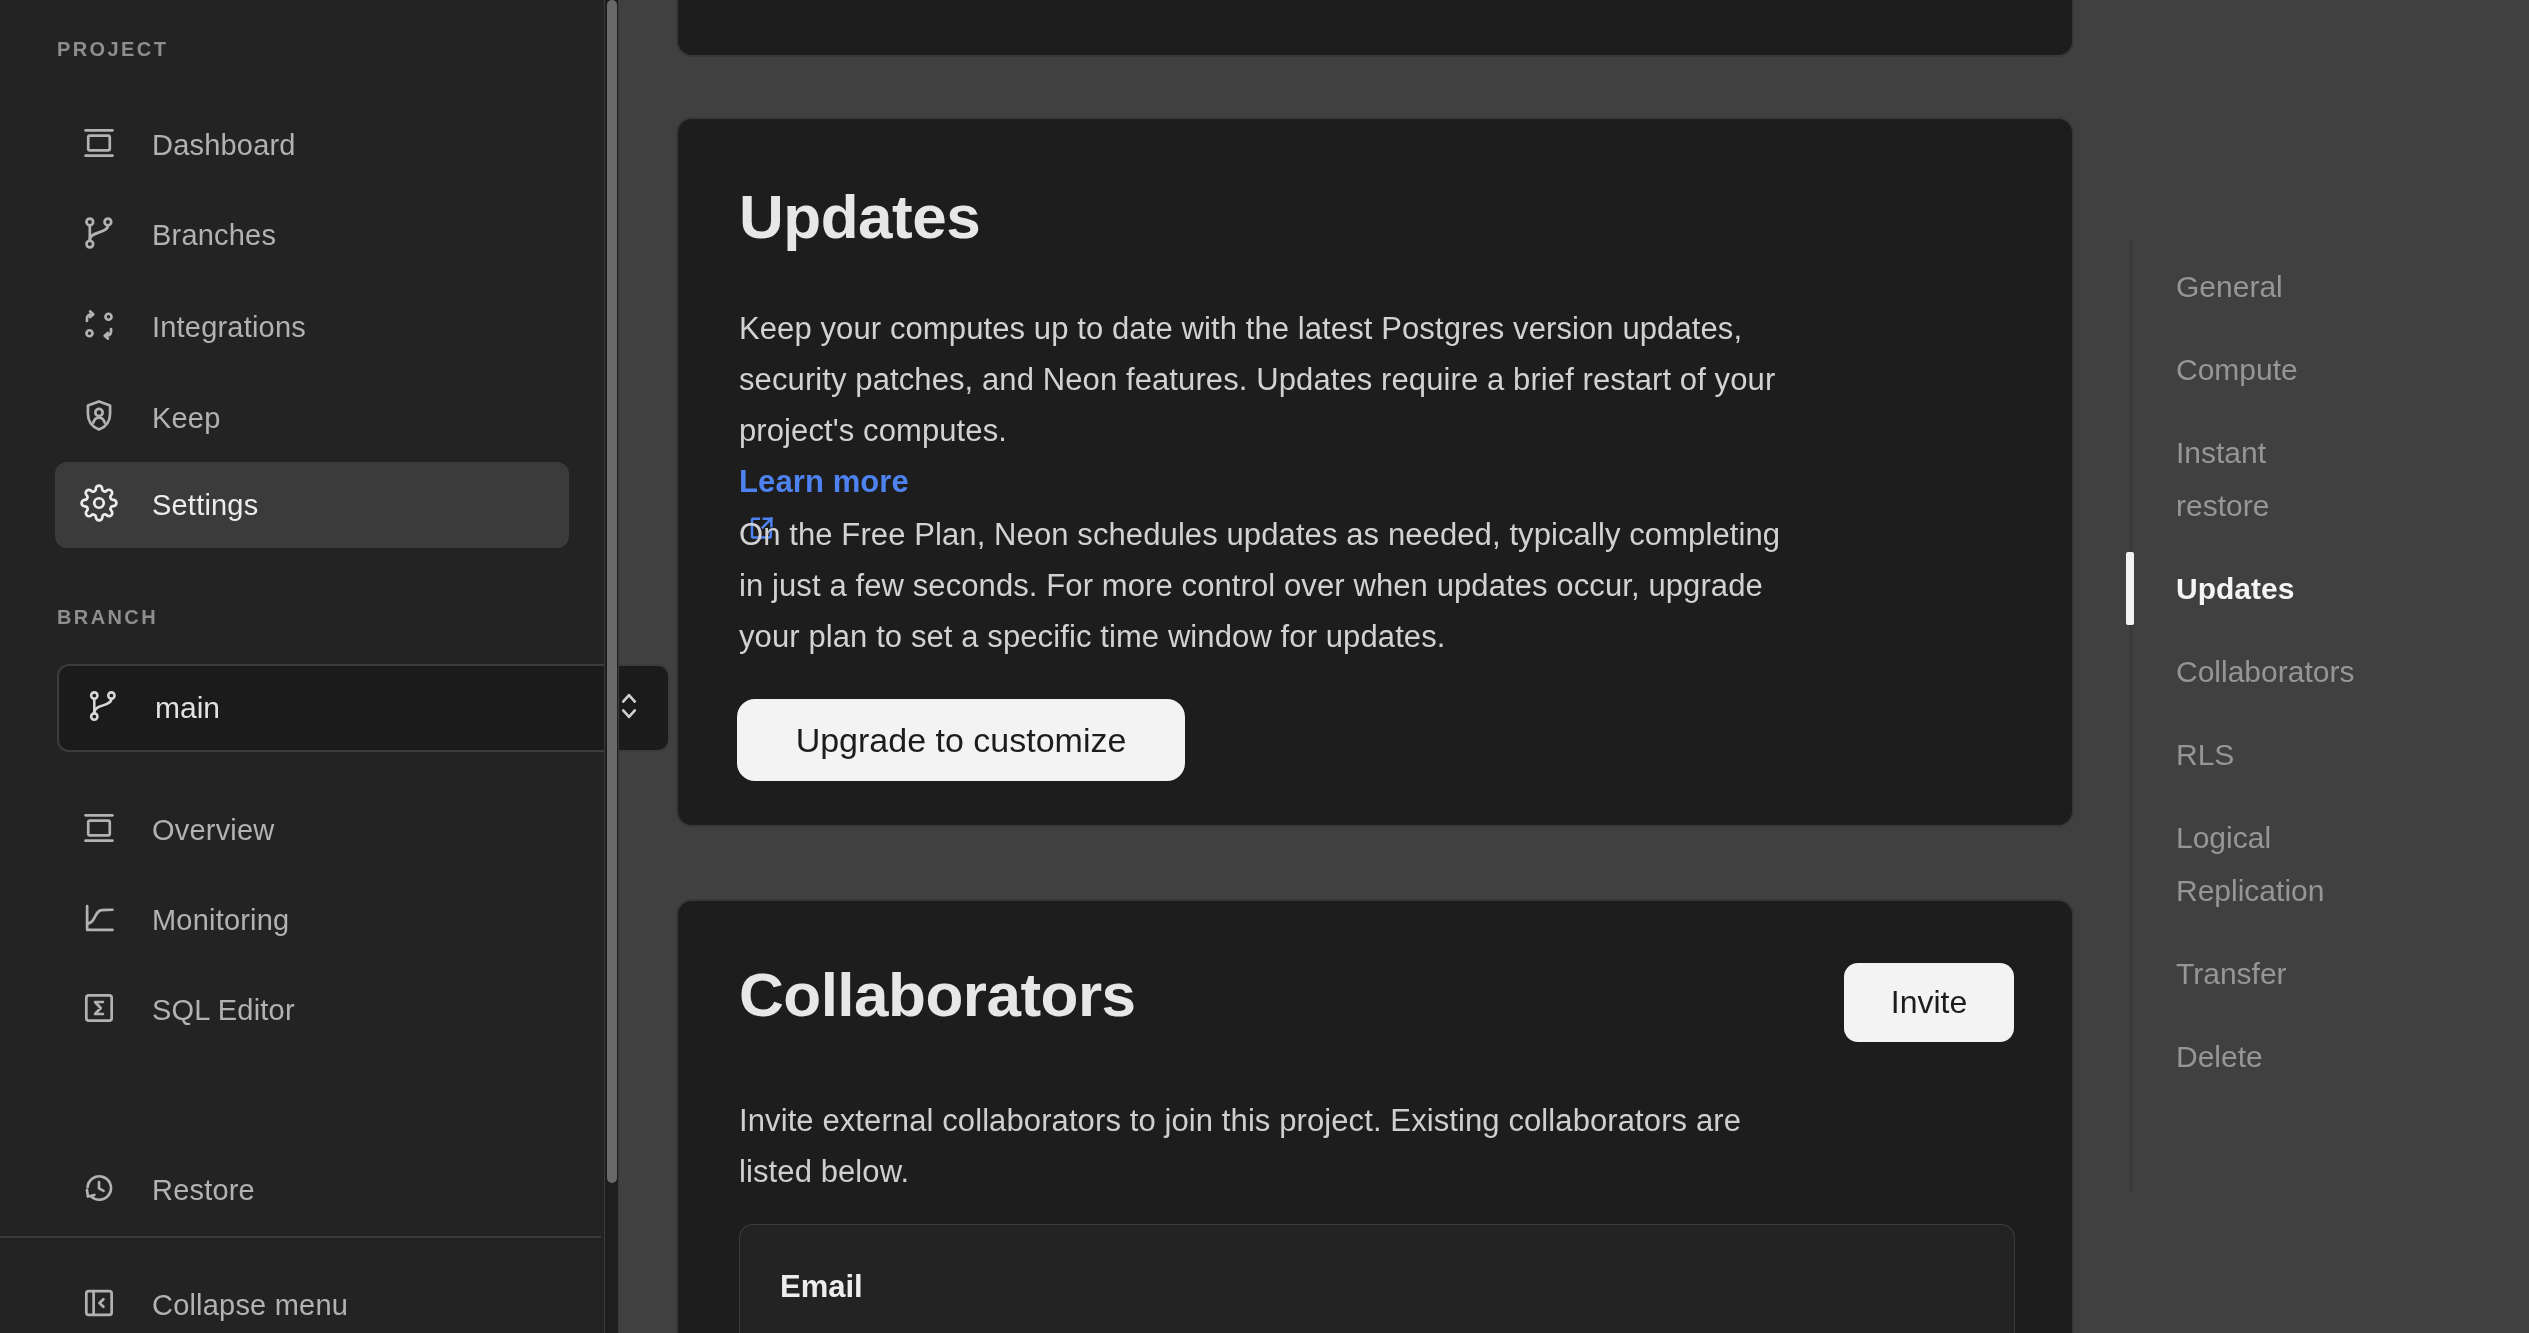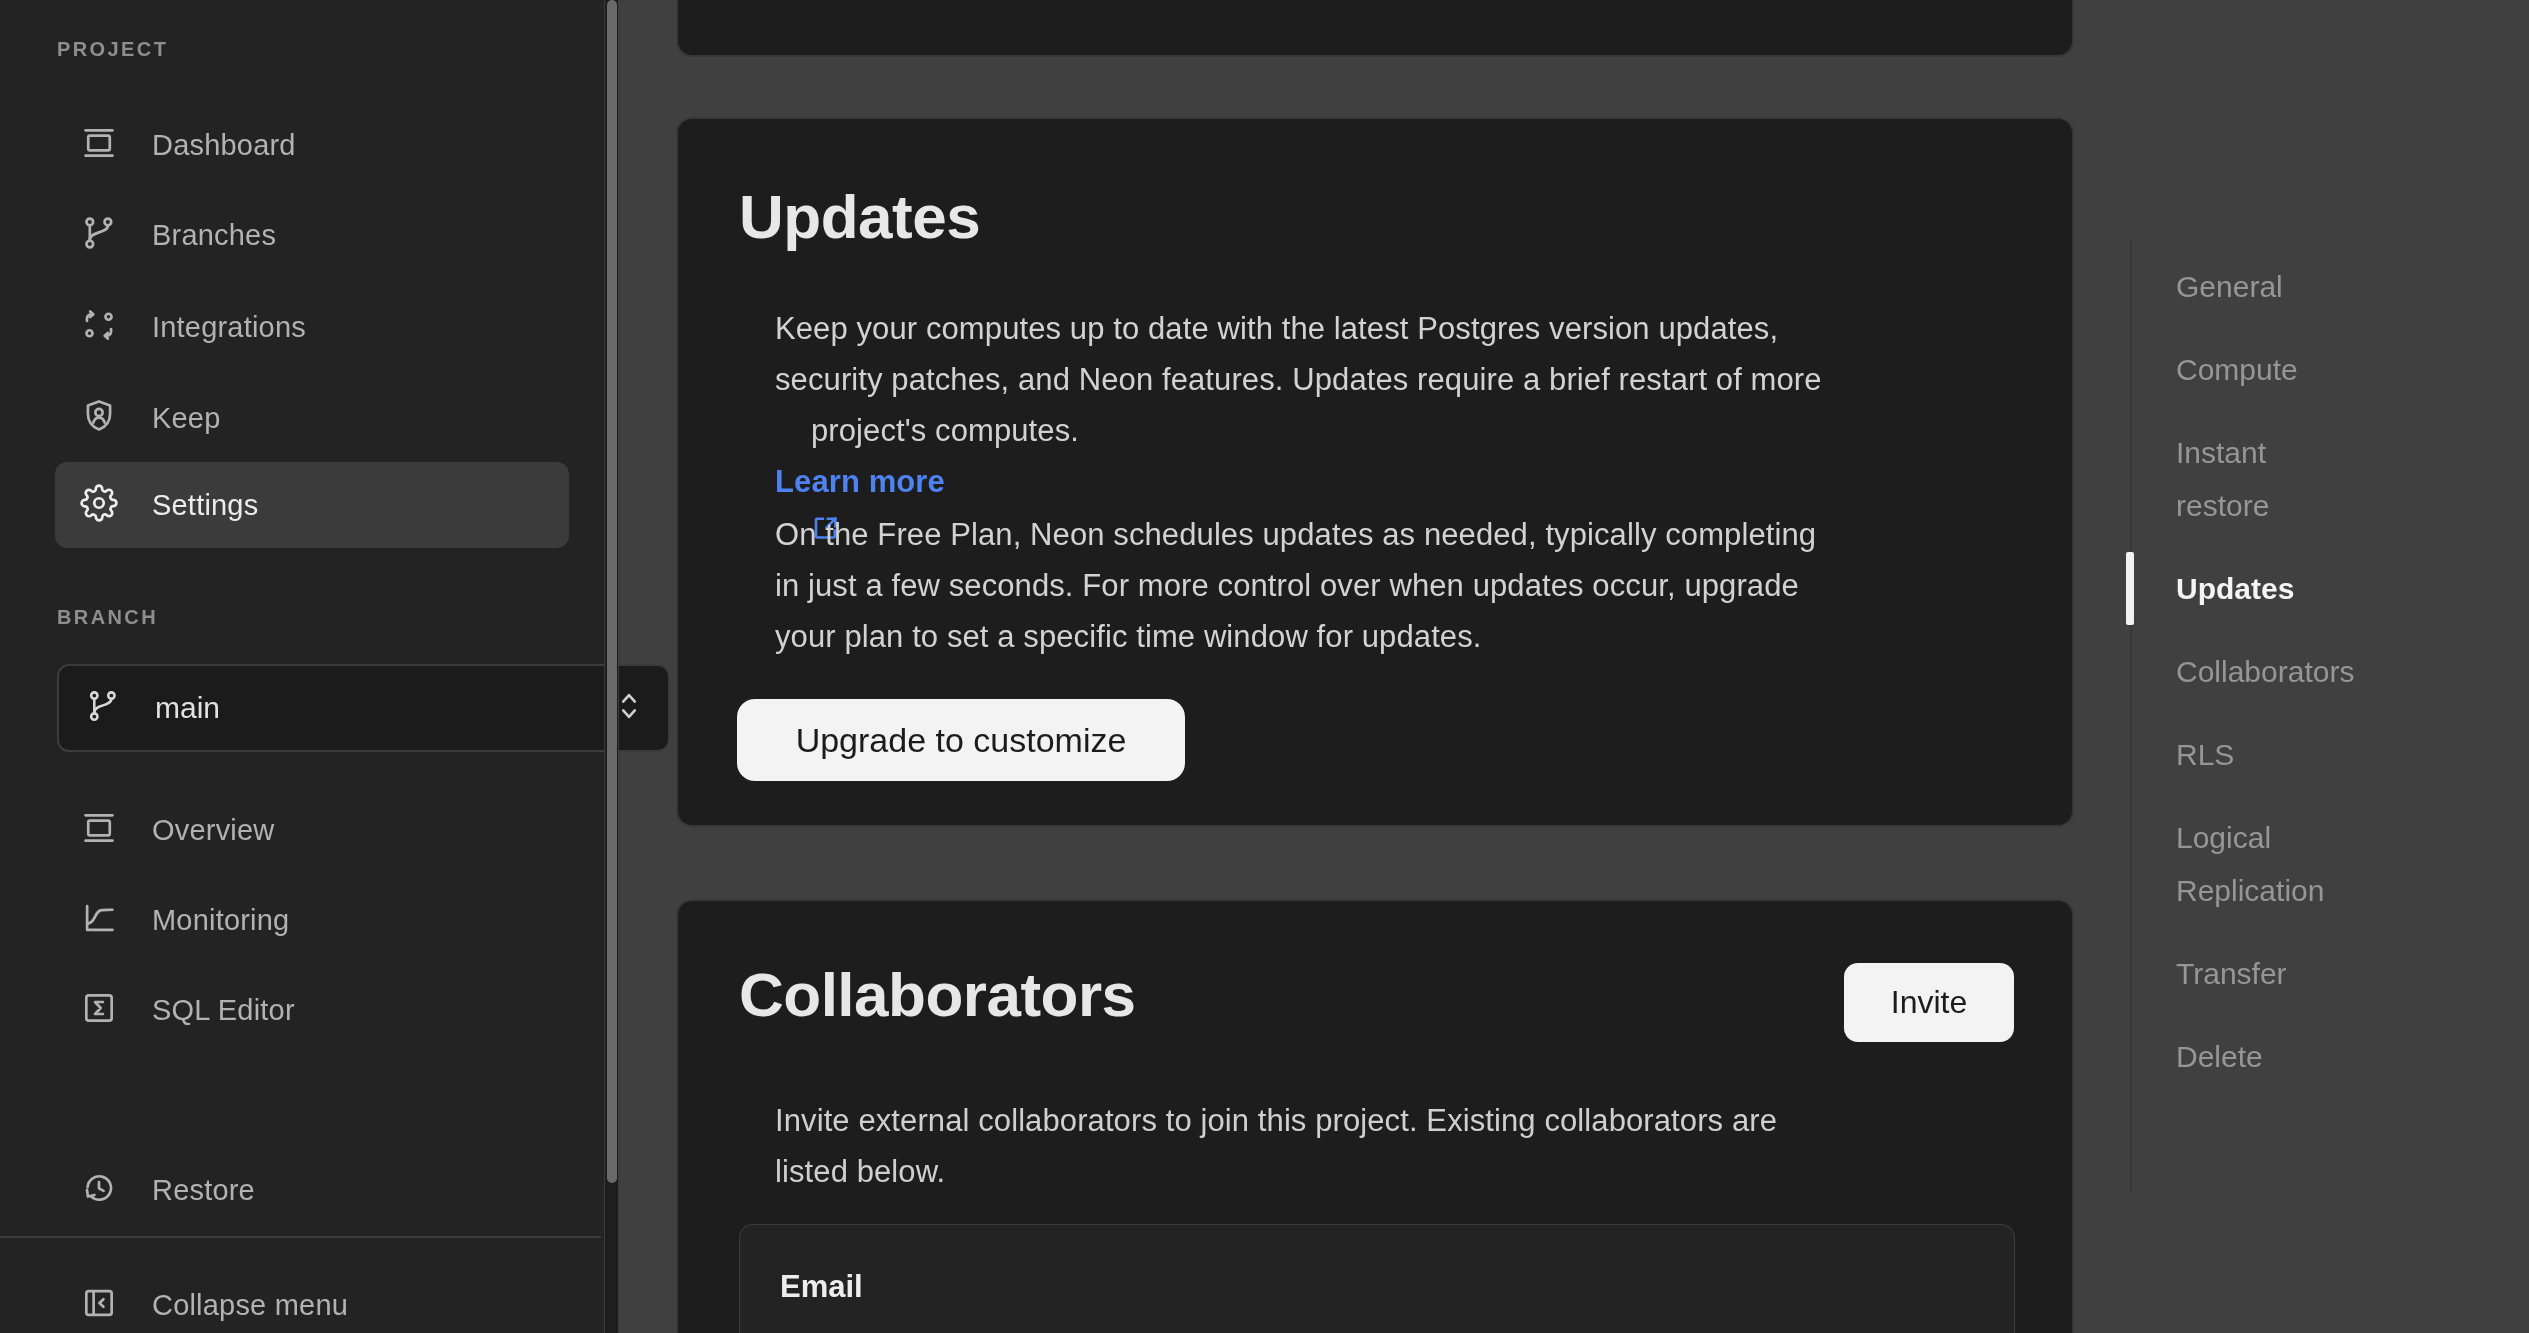--- a/index.html
+++ b/index.html
@@ -37,21 +37,21 @@
   .card-updates { top:117px; height:710px; }
   .card-collab  { top:899px; height:620px; }
 
   .card h2 { position:absolute; left:61px; color:#e7e7e7; font-size:62px; font-weight:700;
              letter-spacing:-0.5px; line-height:64px; }
   .card-updates h2 { top:66px; }
   .card-collab  h2 { top:62px; }
 
   .para { position:absolute; left:61px; width:1300px; font-size:31px; line-height:51px;
           color:#d2d2d2; letter-spacing:.1px; }
-  .para span { display:block;margin-left:36px; }
+  .para span { display:block; }
   .p1 { top:184px; }
   .p2 { top:390px; }
   .inline-line { display:block; }
   .inline-line > * { display:inline; }
   a.learn-more { color:#4d82f0; font-weight:700; text-decoration:none; cursor:pointer; }
   .ext-icon { display:inline-block; vertical-align:-4px; margin-left:8px; }
 
   .btn-light { position:absolute; display:flex; align-items:center; justify-content:center;
                background:#f3f3f3; color:#1c1c1c; border:none; border-radius:18px; cursor:pointer;
                font-family:inherit; }
@@ -229,21 +229,21 @@
 
   <main>
 
     <div class="card card-partial"></div>
 
     <section class="card card-updates">
       <h2>Updates</h2>
 
       <div class="para p1">
         <span>Keep your computes up to date with the latest Postgres version updates,</span>
-        <span>security patches, and Neon features. Updates require a brief restart of more</span>
+        <span>security patches, and Neon features. Updates require a brief restart of your</span>
         <span class="inline-line">
           <span>project's computes. </span><a class="learn-more">Learn more</a><span class="ext-icon"><svg width="30" height="30" viewBox="0 0 24 24" fill="none" stroke="#4d82f0" stroke-width="2" stroke-linecap="square" stroke-linejoin="miter">
                 <path d="M9.5 4.5H5A1 1 0 0 0 4 5.5v13A1 1 0 0 0 5 19.5h13a1 1 0 0 0 1-1V14"></path>
                 <polyline points="13.5,4.5 19.5,4.5 19.5,10.5"></polyline>
                 <line x1="19.5" y1="4.5" x2="12.5" y2="11.5"></line>
               </svg></span>
         </span>
       </div>
 
       <div class="para p2">

